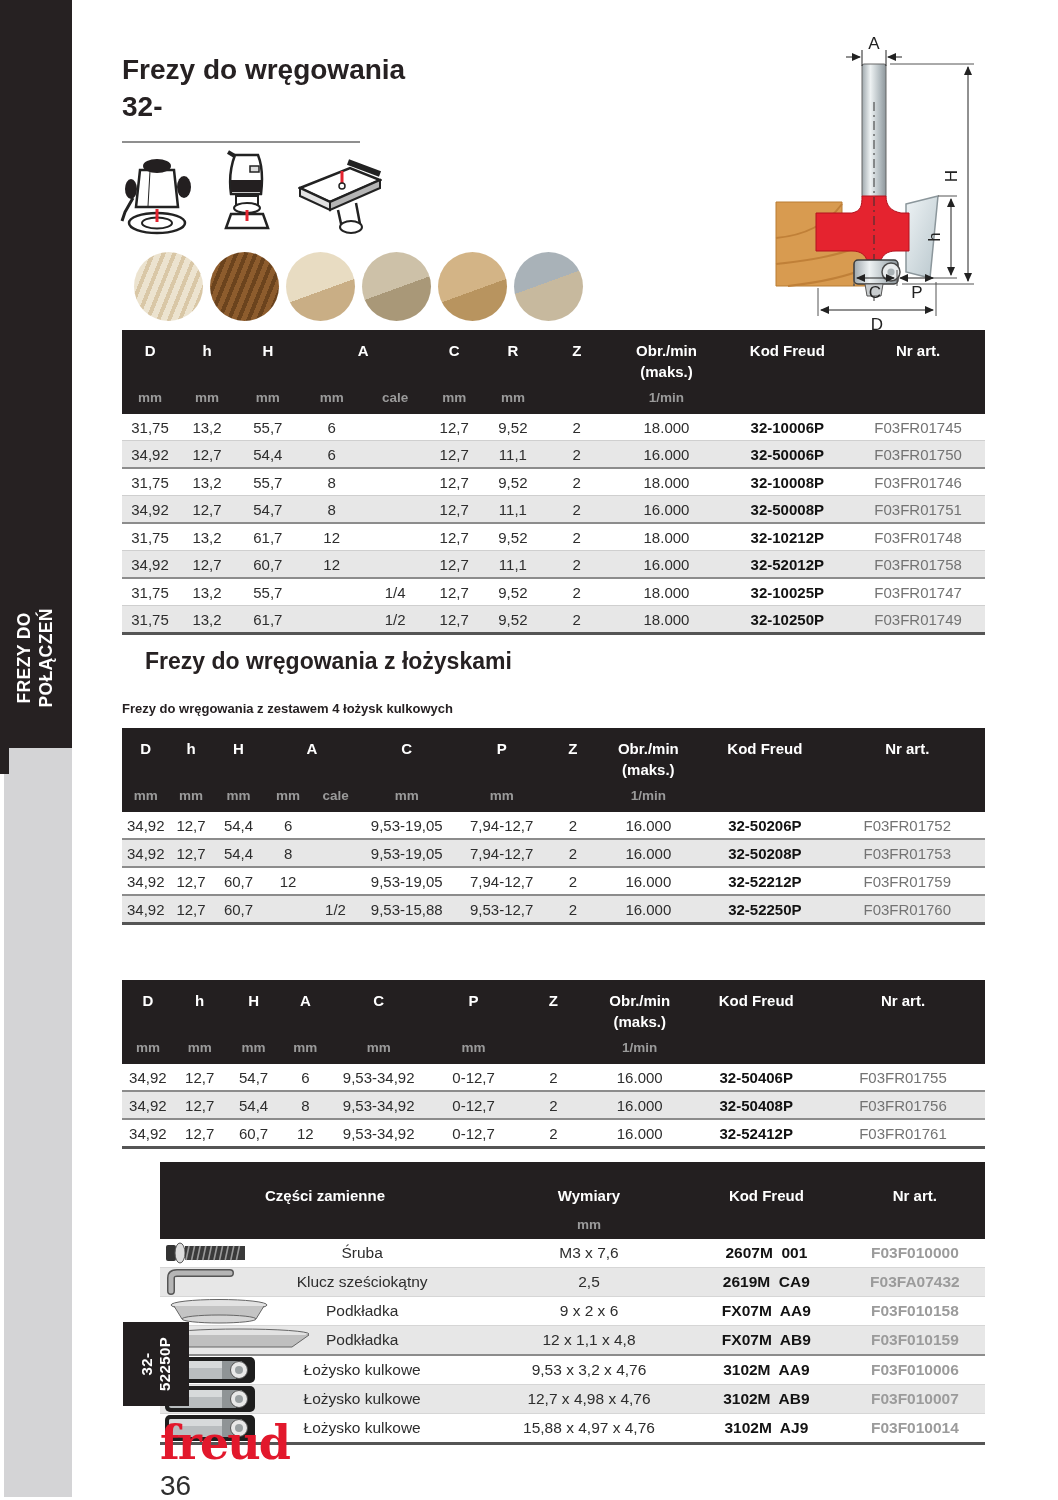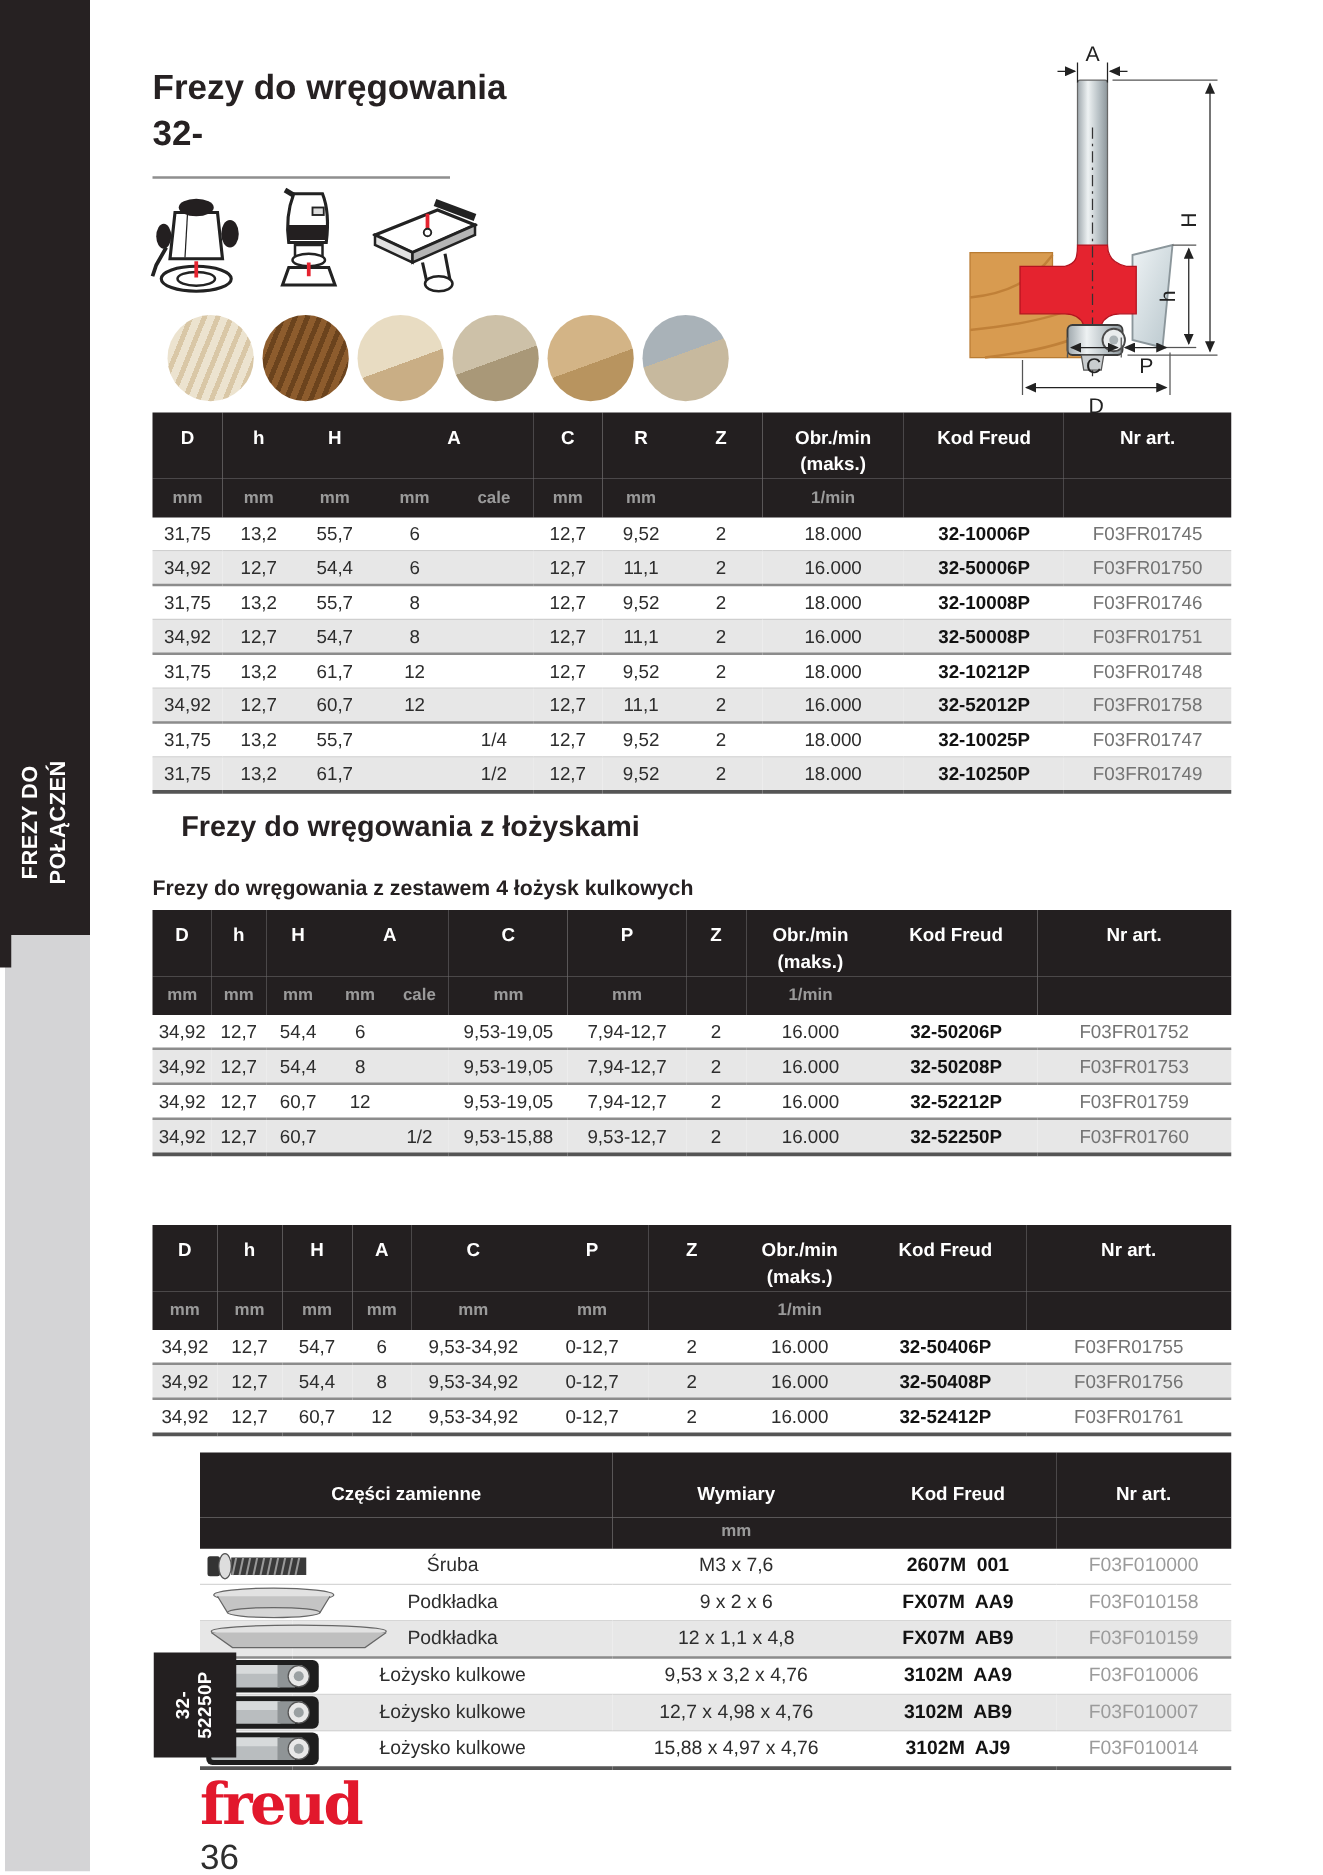--- a/index.html
+++ b/index.html
@@ -26,21 +26,21 @@
   .mat-plywood{background:linear-gradient(160deg,#e8dcc2 55%,#c9ae85 55%);}
   .mat-chipboard{background:linear-gradient(160deg,#cdc1a8 52%,#a99878 52%);}
   .mat-mdf{background:linear-gradient(160deg,#d3b486 55%,#b8945f 55%);}
   .mat-laminate{background:linear-gradient(160deg,#a9b2b8 45%,#c7b99e 45%);}
 
   .diagram{position:absolute;left:760px;top:36px;}
   .diagram text{font-family:"Liberation Sans",sans-serif;font-size:17px;fill:#222;}
 
   
   .sec-h1{position:absolute;left:122px;top:648px;font-size:23px;font-weight:bold;margin-left:23px;}
-  .sec-h2{position:absolute;left:122px;font-size:17px;font-weight:bold;}
+  .sec-h2{position:absolute;left:122px;font-size:13px;font-weight:bold;}
   .s4{top:701px;}
   .s7{top:950px;}
 
   
   .spec{position:absolute;left:122px;width:863px;}
   .spec.t1{top:330px;}
   .spec.t2{top:728px;}
   .spec.t3{top:980px;}
   .spec table{width:100%;border-collapse:collapse;table-layout:fixed;}
   .spec thead th{background:#231f20;}
@@ -62,21 +62,21 @@
   .parts thead th{background:#231f20;text-align:center;}
   .parts .lbls th{color:#fff;font-size:15px;font-weight:bold;padding-top:25px;height:26px;vertical-align:top;}
   .parts .units th{color:#9a9a9a;font-size:13.5px;font-weight:bold;vertical-align:bottom;padding:0 0 7px;height:18px;}
   .parts td{height:28px;text-align:center;font-size:15.5px;color:#2d2d2d;border-bottom:1px solid #d6d6d6;padding:0;}
   .parts tr.stripe td{background:#e7e7e7;}
   .parts tr.heavy td{border-bottom:2px solid #8c8c8c;}
   .parts tbody tr:last-child td{border-bottom:3px solid #555;}
   .parts td.picon{text-align:left;padding-left:4px;}
   .parts td.picon svg{vertical-align:middle;}
   .parts td.pcode{font-weight:bold;color:#121212;white-space:pre;}
-  .parts td.part{color:#9b9b9b;}
+  .parts td.part{color:#9b9b9b;font-weight:bold;}
 
   .side-label{position:absolute;left:123px;top:1322px;width:66px;height:84px;background:#231f20;
       display:flex;align-items:center;justify-content:center;}
   .side-label span{transform:rotate(-90deg);white-space:pre-line;text-align:center;color:#fff;
       font-weight:bold;font-size:15px;line-height:1.2;letter-spacing:.4px;}
 
   .footer{position:absolute;left:128px;top:1416px;display:flex;align-items:baseline;flex-direction:column;}
   .logo{font-family:"DejaVu Serif",serif;font-weight:bold;font-size:46px;color:#e2182c;letter-spacing:-2px;}
   .pnum{font-size:28px;color:#2e2e2e;margin-left:32px;}
 </style>
@@ -587,20 +587,30 @@
                   <line x1="58.599999999999994" y1="5" x2="55.599999999999994" y2="19" stroke="#999" stroke-width="1.6"></line>
                   <line x1="64.19999999999999" y1="5" x2="61.199999999999996" y2="19" stroke="#999" stroke-width="1.6"></line>
                   <line x1="69.8" y1="5" x2="66.8" y2="19" stroke="#999" stroke-width="1.6"></line>
                   <line x1="75.4" y1="5" x2="72.4" y2="19" stroke="#999" stroke-width="1.6"></line>
                 </svg></span></td>
             <td class="pname">Śruba</td>
             <td class="pdims">M3 x 7,6</td>
             <td class="pcode">2607M  001</td>
             <td class="part">F03F010000</td>
           </tr>
+          <tr class="stripe">
+            <td class="picon"><span><svg width="72" height="26" viewBox="0 0 72 26">
+                  <path d="M7,22 L7,9 Q7,4 13,4 L66,4" fill="none" stroke="#555" stroke-width="8" stroke-linecap="round"></path>
+                  <path d="M7,22 L7,9 Q7,4 13,4 L66,4" fill="none" stroke="#b5b5b5" stroke-width="5" stroke-linecap="round"></path>
+                </svg></span></td>
+            <td class="pname">Klucz sześciokątny</td>
+            <td class="pdims">2,5</td>
+            <td class="pcode">2619M  CA9</td>
+            <td class="part">F03FA07432</td>
+          </tr>
           <tr>
             <td class="picon"><span><svg width="110" height="26" viewBox="0 0 110 26">
                   <ellipse cx="55" cy="7" rx="48" ry="5.5" fill="#e2e2e2" stroke="#666"></ellipse>
                   <path d="M10,8 L18,21 L92,21 L100,8" fill="#c4c4c4" stroke="#666"></path>
                   <ellipse cx="55" cy="21" rx="37" ry="4" fill="#d6d6d6" stroke="#666"></ellipse>
                 </svg></span></td>
             <td class="pname">Podkładka</td>
             <td class="pdims">9 x 2 x 6</td>
             <td class="pcode">FX07M  AA9</td>
             <td class="part">F03F010158</td>

